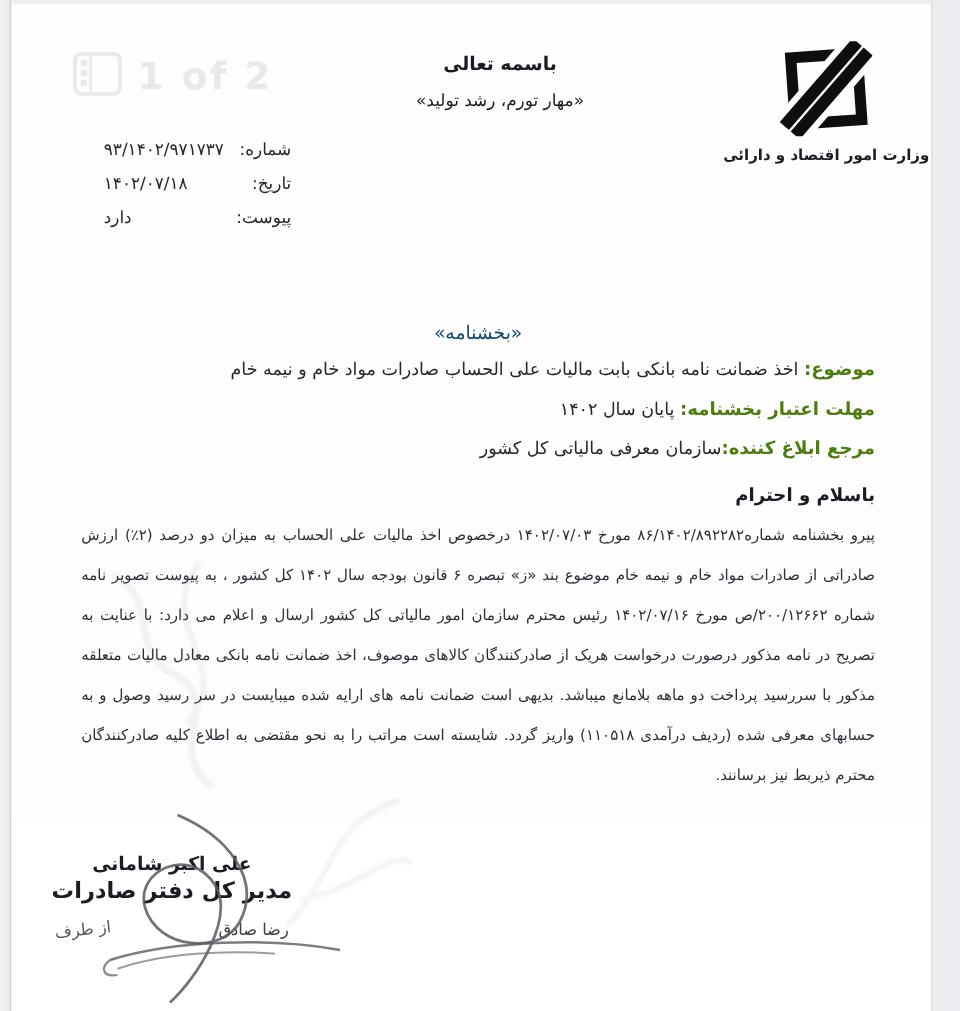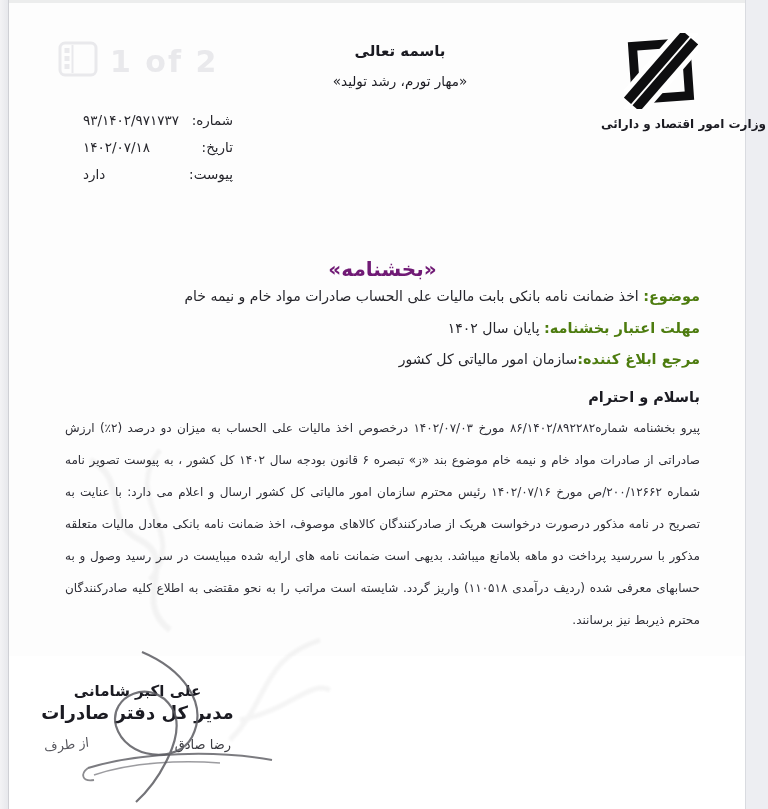--- a/index.html
+++ b/index.html
@@ -14,32 +14,32 @@
   .edge-top { position:absolute; top:0; left:9px; right:23px; height:3px; background:#eceded; }
 
   .page-indicator { position:absolute; top:40px; left:58px; direction:ltr;
     display:flex; align-items:center; gap:12px; color:#e7e7ea; }
   .page-indicator .pi-label { font-size:30px; font-weight:bold; letter-spacing:2px; color:#e9e9ec; }
 
   .header-center { position:absolute; top:42px; left:230px; width:340px; text-align:center; color:#1b1b22; }
   .bismillah { font-size:15px; font-weight:bold; margin-bottom:13px; }
   .slogan { font-size:13.5px; }
 
-  .org-block { position:absolute; top:33px; left:556px; width:210px; text-align:right; }
+  .org-block { position:absolute; top:33px; left:556px; width:210px; text-align:center; }
   .logo-wrap { width:74px; height:76px; margin:0 auto 8px auto; }
   .ministry { font-size:12px; font-weight:bold; color:#1b1b22; margin-bottom:5px; }
   .organization { font-size:15px; font-weight:bold; color:#141419; }
 
   .meta-block { position:absolute; top:112px; right:535px; width:150px; font-size:13.5px; color:#26262c; }
   .meta-row { display:flex; justify-content:space-between; align-items:baseline; margin-bottom:11px; }
   .meta-label { font-weight:normal; }
   .meta-value { direction:rtl; }
 
   .circular-title { position:absolute; top:257px; right:68px; width:635px; text-align:center;
-    font-size:20px; font-weight:bold; color:#701a75; }
+    font-size:15px; font-weight:normal; color:#0c4a6e; }
 
   .line-field { position:absolute; right:68px; width:635px; font-size:14px; color:#26262c; }
   .subject-line { top:288px; }
   .validity-line { top:320px; }
   .authority-line { top:351px; }
   .line-field .fld-label { font-weight:bold; font-size:14.5px; color:#4d7c0f; }
 
   .salutation { position:absolute; top:389px; right:68px; font-size:14.5px; font-weight:bold; color:#1b1b22; }
 
   .body-paragraph { position:absolute; top:412px; right:68px; left:65px; width:635px;
@@ -117,21 +117,21 @@
 
   <div class="line-field subject-line">
     <span class="fld-label">موضوع:</span><span> اخذ ضمانت نامه بانکی بابت مالیات علی الحساب صادرات مواد خام و نیمه خام</span>
   </div>
 
   <div class="line-field validity-line">
     <span class="fld-label">مهلت اعتبار بخشنامه:</span><span> پایان سال ۱۴۰۲</span>
   </div>
 
   <div class="line-field authority-line">
-    <span class="fld-label">مرجع ابلاغ کننده:</span><span>سازمان امور مالیاتی کل کشور</span>
+    <span class="fld-label">مرجع ابلاغ کننده:</span><span>سازمان معرفی مالیاتی کل کشور</span>
   </div>
 
   <div class="salutation">باسلام و احترام</div>
 
   <div class="body-paragraph">پیرو بخشنامه شماره۸۶/۱۴۰۲/۸۹۲۲۸۲ مورخ ۱۴۰۲/۰۷/۰۳ درخصوص اخذ مالیات علی الحساب به میزان دو درصد (۲٪) ارزش صادراتی از صادرات مواد خام و نیمه خام موضوع بند «ز» تبصره ۶ قانون بودجه سال ۱۴۰۲ کل کشور ، به پیوست تصویر نامه شماره ۲۰۰/۱۲۶۶۲/ص مورخ ۱۴۰۲/۰۷/۱۶ رئیس محترم سازمان امور مالیاتی کل کشور ارسال و اعلام می دارد: با عنایت به تصریح در نامه مذکور درصورت درخواست هریک از صادرکنندگان کالاهای موصوف، اخذ ضمانت نامه بانکی معادل مالیات متعلقه مذکور با سررسید پرداخت دو ماهه بلامانع میباشد. بدیهی است ضمانت نامه های ارایه شده میبایست در سر رسید وصول و به حسابهای معرفی شده (ردیف درآمدی ۱۱۰۵۱۸) واریز گردد. شایسته است مراتب را به نحو مقتضی به اطلاع کلیه صادرکنندگان محترم ذیربط نیز برسانند.</div>
 
   <div class="signature-block">
     <div class="sig-name">علی اکبر شامانی</div>
     <div class="sig-title">مدیر کل دفتر صادرات</div>
     <div class="sig-row">

